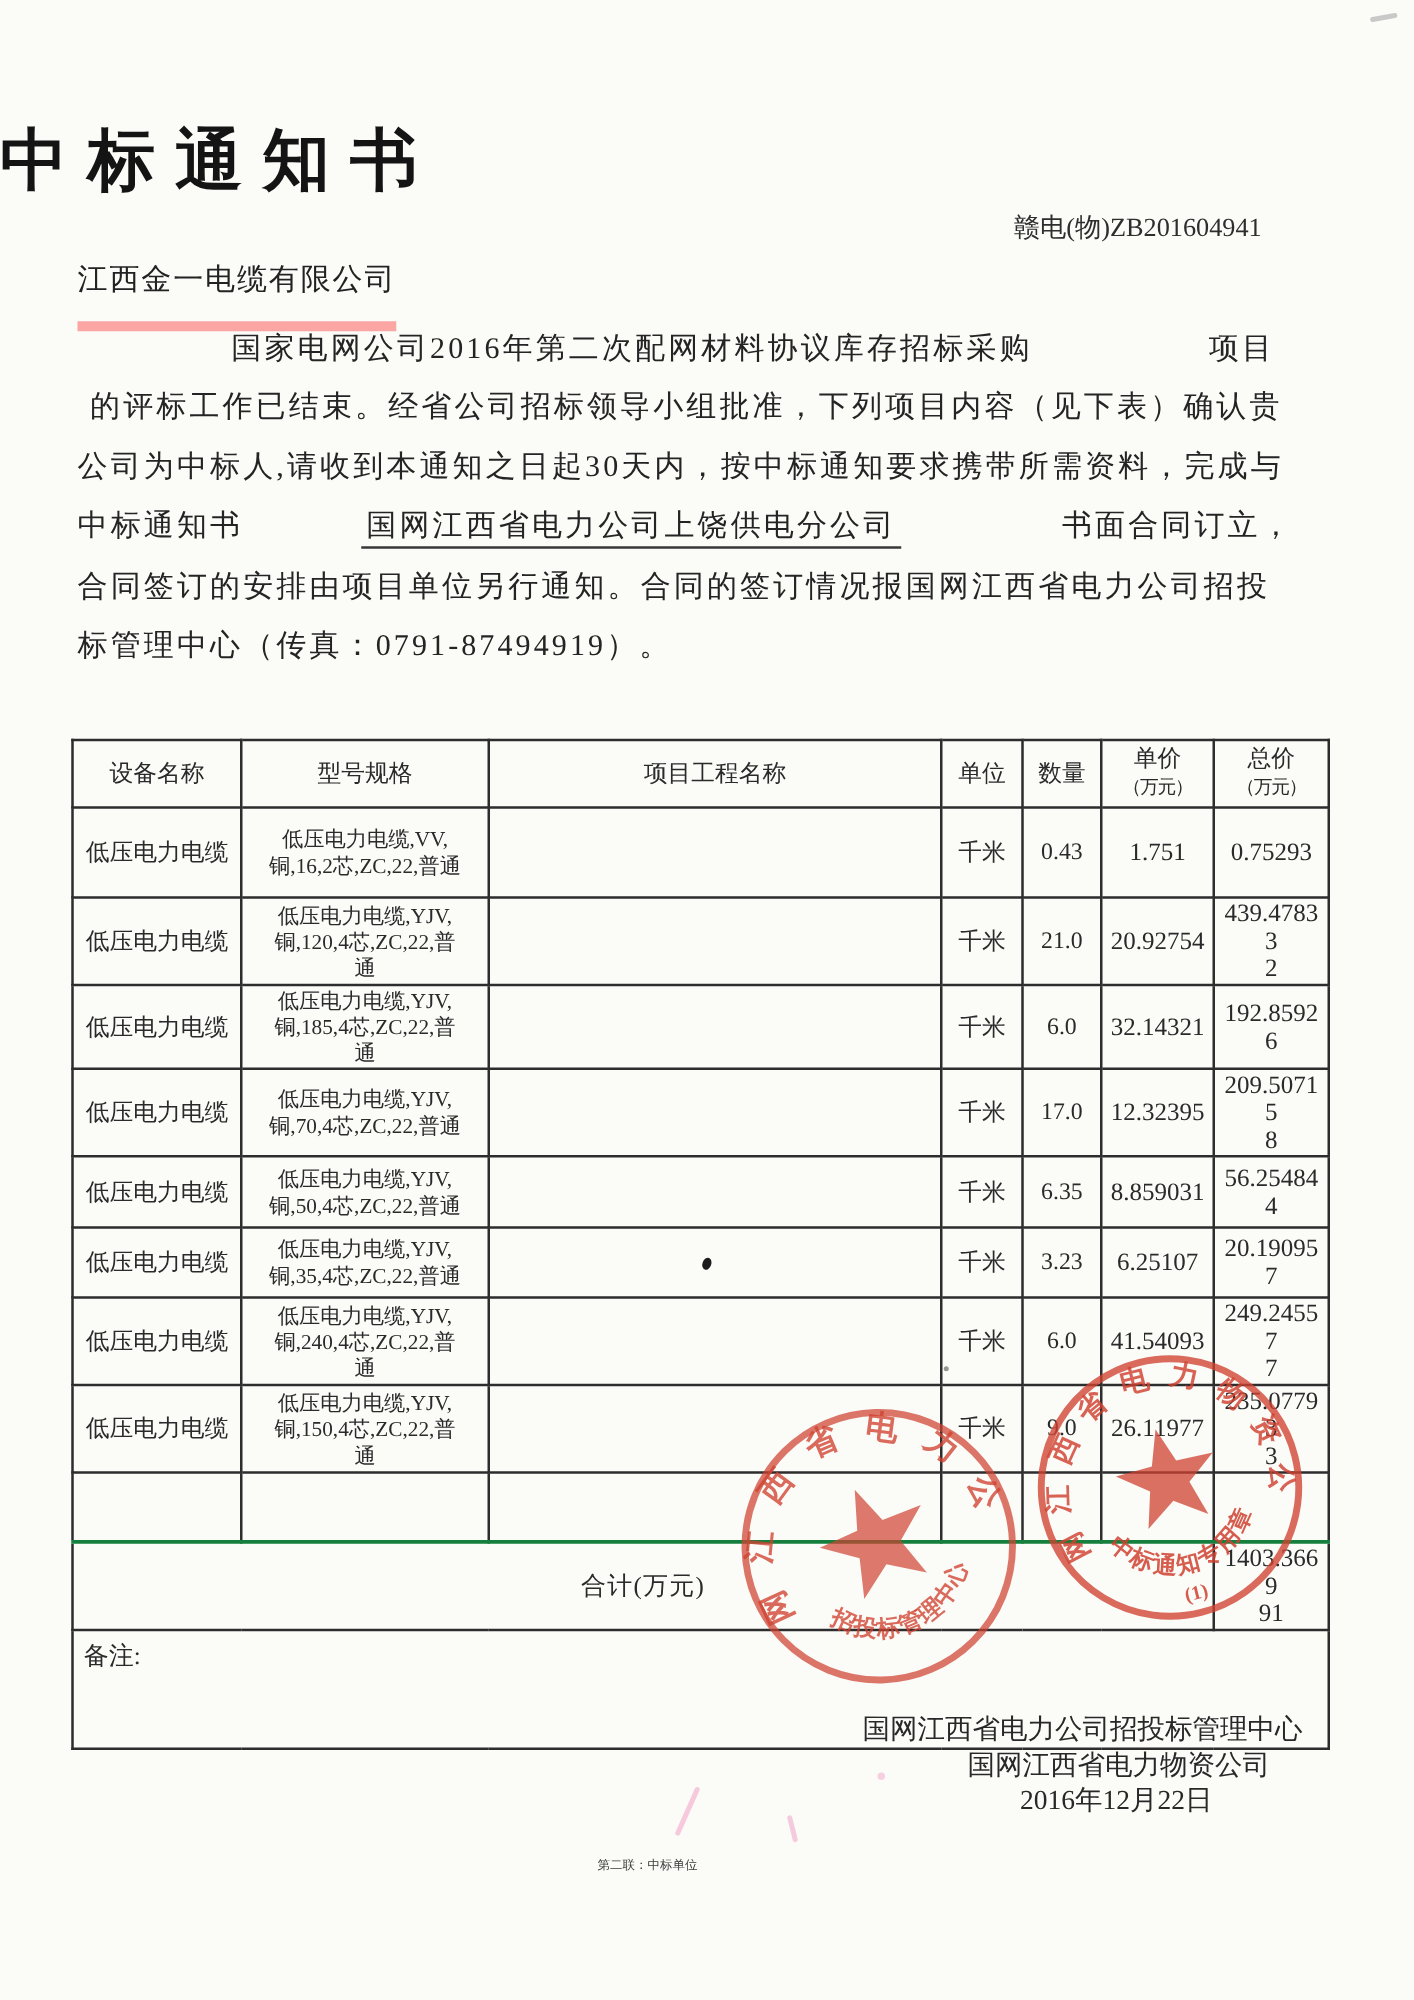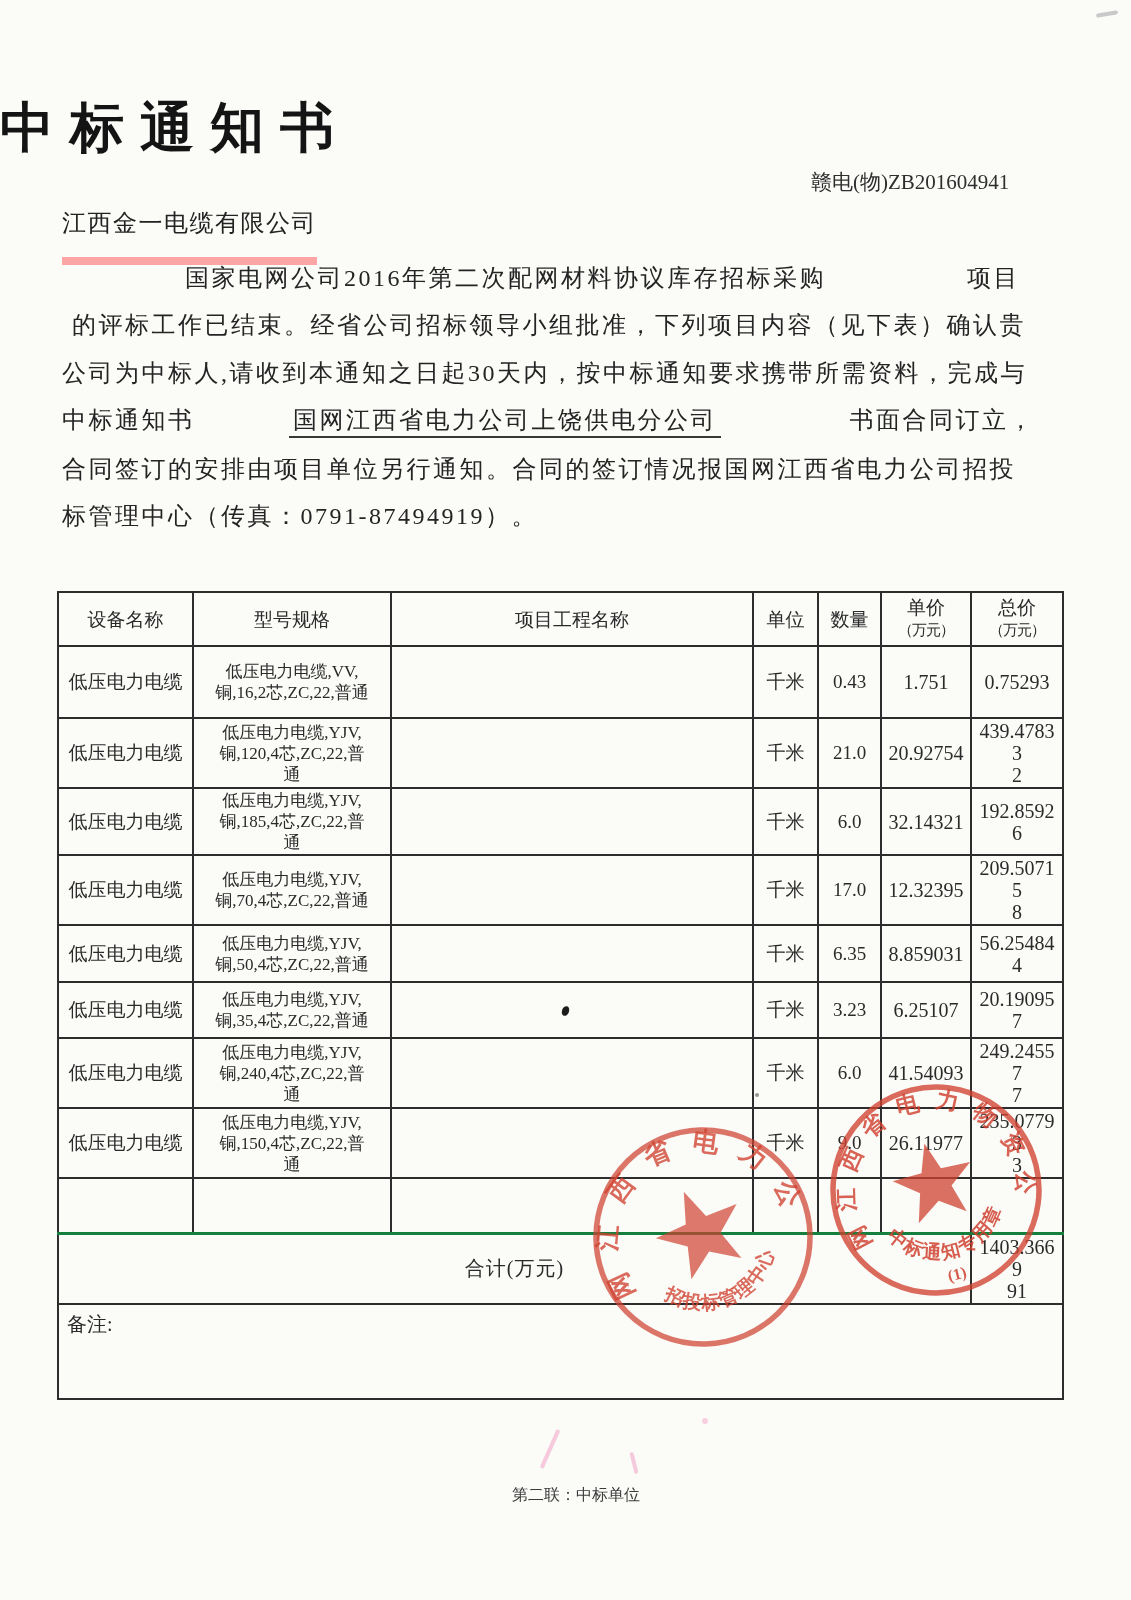--- a/index.html
+++ b/index.html
@@ -37,21 +37,21 @@
   td.c-price, td.c-total { font-size:20px; line-height:22px; white-space:pre-line; word-break:break-all; }
   tr.total-row td { border-top:3px solid #15803d; }
   td.c-total-label { font-size:20px; letter-spacing:1px; }
   td.c-remarks { text-align:left; vertical-align:top; font-size:20px; padding:6px 8px; }
   
   svg.seal { position:absolute; z-index:5; }
   
   .sig-block { position:absolute; top:1369px; right:89px; text-align:right; font-size:22px; line-height:28.5px; color:#282828; white-space:nowrap; }
   .sig-l2 { margin-right:26px; }
   .sig-l3 { margin-right:72px; }
-  .copy-note { position:absolute; left:512px; top:1485px; font-size:16px; color:#3a3a3a; white-space:nowrap; }
+  .copy-note { position:absolute; left:478px; top:1485px; font-size:10px; color:#3a3a3a; white-space:nowrap; }
   
   .artifact { position:absolute; pointer-events:none; }
   .a-dash-tr { left:1096px; top:12px; width:22px; height:4px; background:#c9c9c9; border-radius:2px; transform:rotate(-10deg); }
   .a-dot-dark { left:562px; top:1006px; width:7px; height:10px; background:#1c1c1c; border-radius:50%; transform:rotate(20deg); }
   .a-dot-small { left:755px; top:1093px; width:4px; height:4px; background:#444; border-radius:50%; opacity:.55; }
   .a-pink1 { left:548px; top:1428px; width:4px; height:42px; background:rgba(238,130,180,.42); border-radius:3px; transform:rotate(24deg); }
   .a-pink2 { left:632px; top:1452px; width:4px; height:22px; background:rgba(238,130,180,.4); border-radius:3px; transform:rotate(-14deg); }
   .a-pink3 { left:702px; top:1418px; width:6px; height:6px; background:rgba(238,130,180,.35); border-radius:50%; }
 </style>
 </head>
@@ -227,20 +227,25 @@
       </text>
       <polygon transform="translate(0,-6)" points="0,-42 10,-13.8 39.9,-13 16.2,5.3 24.7,34 0,17 -24.7,34 -16.2,5.3 -39.9,-13 -10,-13.8" fill="#cf4130" fill-opacity="0.75"></polygon>
       <path id="s2bot" d="M -58,36 A 68,68 0 0 0 58,36" fill="none"></path>
       <text font-size="19" font-weight="bold" fill="#cf4130" fill-opacity="0.85" style="letter-spacing:1.5px">
         <textPath href="#s2bot" startOffset="50%" text-anchor="middle">中标通知专用章</textPath>
       </text>
       <text y="92" x="0" text-anchor="middle" font-size="16" font-weight="bold" fill="#cf4130" fill-opacity="0.85">(1)</text>
     </g>
   </svg>
 
+  <div class="sig-block">
+    <div>国网江西省电力公司招投标管理中心</div>
+    <div class="sig-l2">国网江西省电力物资公司</div>
+    <div class="sig-l3">2016年12月22日</div>
+  </div>
 
   <div class="copy-note">第二联：中标单位</div>
 
   <div class="artifact a-dash-tr"></div>
   <div class="artifact a-dot-dark"></div>
   <div class="artifact a-dot-small"></div>
   <div class="artifact a-pink1"></div>
   <div class="artifact a-pink2"></div>
   <div class="artifact a-pink3"></div>
 

